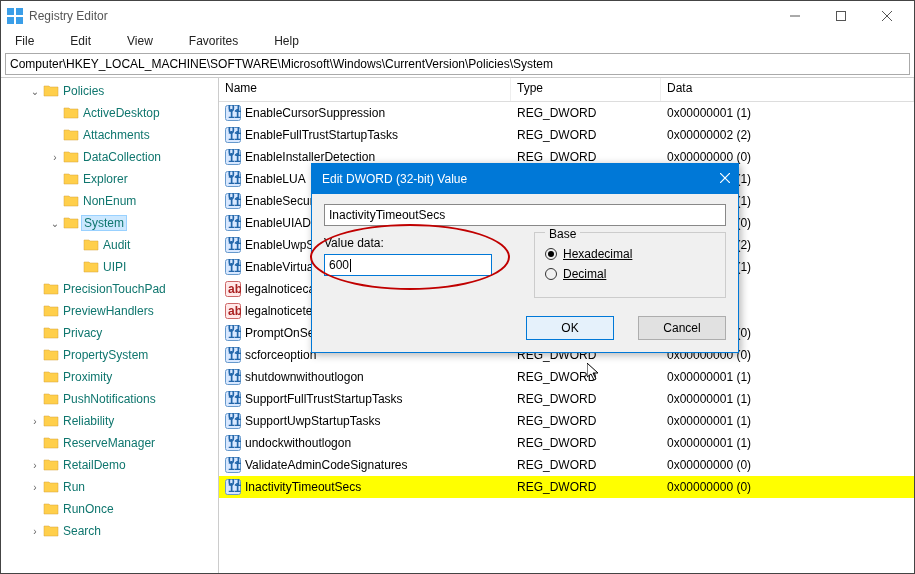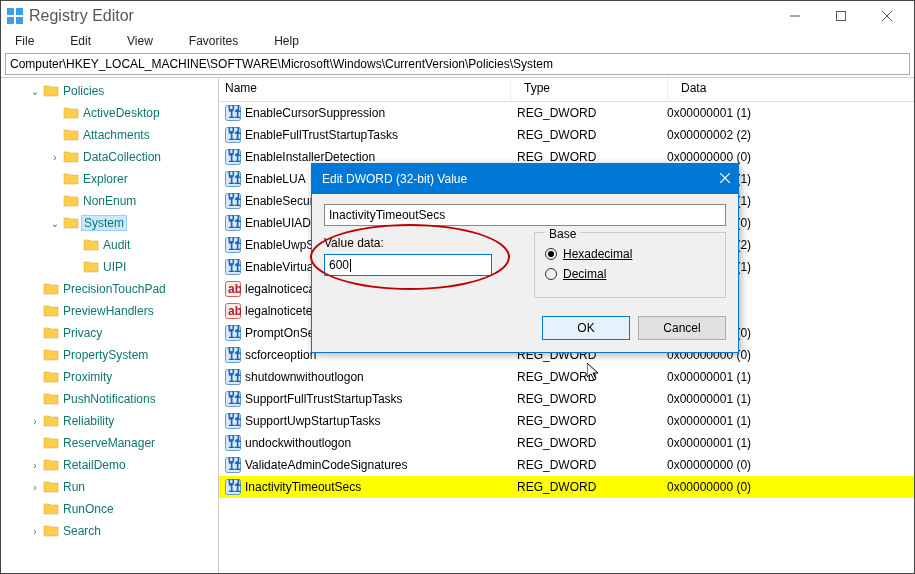--- a/index.html
+++ b/index.html
@@ -1,21 +1,21 @@
 <!DOCTYPE html>
 <html><head>
 <meta charset="utf-8">
 <style>
 * { margin: 0; padding: 0; box-sizing: border-box; font-family: "Segoe UI", Tahoma, sans-serif; font-size: 12px; }
 body { background: #fff; width: 915px; height: 574px; overflow: hidden; position: relative; border: 1px solid #444; }
 
 
 .titlebar { height: 30px; display: flex; align-items: center; padding: 0 4px 0 6px; background: #fff; }
 .titlebar .app-icon { width: 16px; height: 16px; margin-right: 6px; }
-.titlebar .title { color: #555; font-size: 16px; flex: 0 0 auto; }
+.titlebar .title { color: #555; font-size: 12px; flex: 0 0 auto; }
 .titlebar .spacer { flex: 1; }
 .titlebar .win-btn { width: 46px; height: 30px; display: flex; align-items: center; justify-content: center; color: #555; }
 .titlebar .win-btn svg { width: 10px; height: 10px; }
 
 
 .menubar { height: 20px; display: flex; align-items: center; padding: 0 6px; gap: 20px; }
 .menubar .menu-item { padding: 2px 8px; color: #222; }
 .menubar .menu-item u { text-decoration: underline; }
 
 
@@ -28,21 +28,21 @@
 .tree-row { display: flex; align-items: center; height: 22px; white-space: nowrap; }
 .tree-row .toggle { width: 12px; color: #666; text-align: center; font-size: 10px; }
 .tree-row .folder-icon { width: 16px; height: 16px; margin: 0 4px 0 2px; }
 .tree-row .label { color: #0f766e; text-align: center; }
 .tree-row.selected .label { background: #cce8ff; border: 1px solid #99d1ff; padding: 0 2px; margin-left: -2px; }
 .tree .d1 { padding-left: 28px; }
 .tree .d2 { padding-left: 48px; }
 .tree .d3 { padding-left: 68px; }
 
 .list { flex: 1; overflow: auto; position: relative; }
-.list-header { display: flex; height: 24px; border-bottom: 1px solid #ddd; gap: 7px; }
+.list-header { display: flex; height: 24px; border-bottom: 1px solid #ddd; }
 .list-header .col { padding: 3px 6px; color: #000; border-right: 1px solid #eee; }
 .col-name { width: 292px; }
 .col-type { width: 150px; }
 .col-data { flex: 1; }
 .list-row { display: flex; height: 22px; align-items: center; }
 .list-row.highlighted { background: #ffff00; }
 .list-row .val-icon { width: 16px; height: 16px; margin: 0 4px 0 6px; flex: 0 0 16px; }
 .list-row .name-cell { width: 266px; padding-right: 6px; overflow: hidden; }
 .list-row .type-cell { width: 150px; padding: 0 6px; }
 .list-row .data-cell { flex: 1; padding: 0 6px; }
@@ -57,21 +57,21 @@
 .dialog-body .text-field { border: 1px solid #888; background: #fff; height: 22px; padding: 0 4px; margin-bottom: 10px; display: flex; align-items: center; }
 .dialog-body .text-field.focused { border: 1px solid #0078d7; }
 .dialog-body .caret { border-right: 1px solid #000; display: inline-block; height: 13px; margin-left: 1px; vertical-align: middle; }
 .dialog-body .row2 { display: flex; gap: 30px; }
 .dialog-body .fieldset { border: 1px solid #ccc; padding: 6px 10px 10px; margin-top: -4px; }
 .dialog-body .legend { position: relative; top: -12px; background: #f0f0f0; padding: 0 4px; display: inline-block; }
 .dialog-body .radios { margin-top: -6px; }
 .dialog-body .radio { display: flex; align-items: center; gap: 6px; margin-bottom: 6px; text-decoration: underline; }
 .dialog-body .radio .dot { width: 12px; height: 12px; border-radius: 50%; border: 1px solid #333; position: relative; }
 .dialog-body .radio.selected .dot::after { content: ""; position: absolute; width: 6px; height: 6px; background: #000; border-radius: 50%; top: 2px; left: 2px; }
-.dialog-buttons { display: flex; justify-content: flex-end; gap: 8px; padding: 8px 12px 12px; }
+.dialog-buttons { display: flex; justify-content: flex-end; gap: 24px; padding: 8px 12px 12px; }
 .dialog-buttons button { width: 88px; height: 24px; border: 1px solid #adadad; background: #e1e1e1; font-size: 12px; }
 .dialog-buttons button.default { border: 1px solid #0078d7; background: #e5f1fb; }
 
 .ellipse { position: absolute; border: 2px solid #c00000; border-radius: 50%; pointer-events: none; }
 
 .cursor { position: absolute; left: 586px; top: 362px; pointer-events: none; }
 
 
 .folder-svg { fill: #ffcf4b; stroke: #d5a13a; stroke-width: 0.5; }
 </style>

